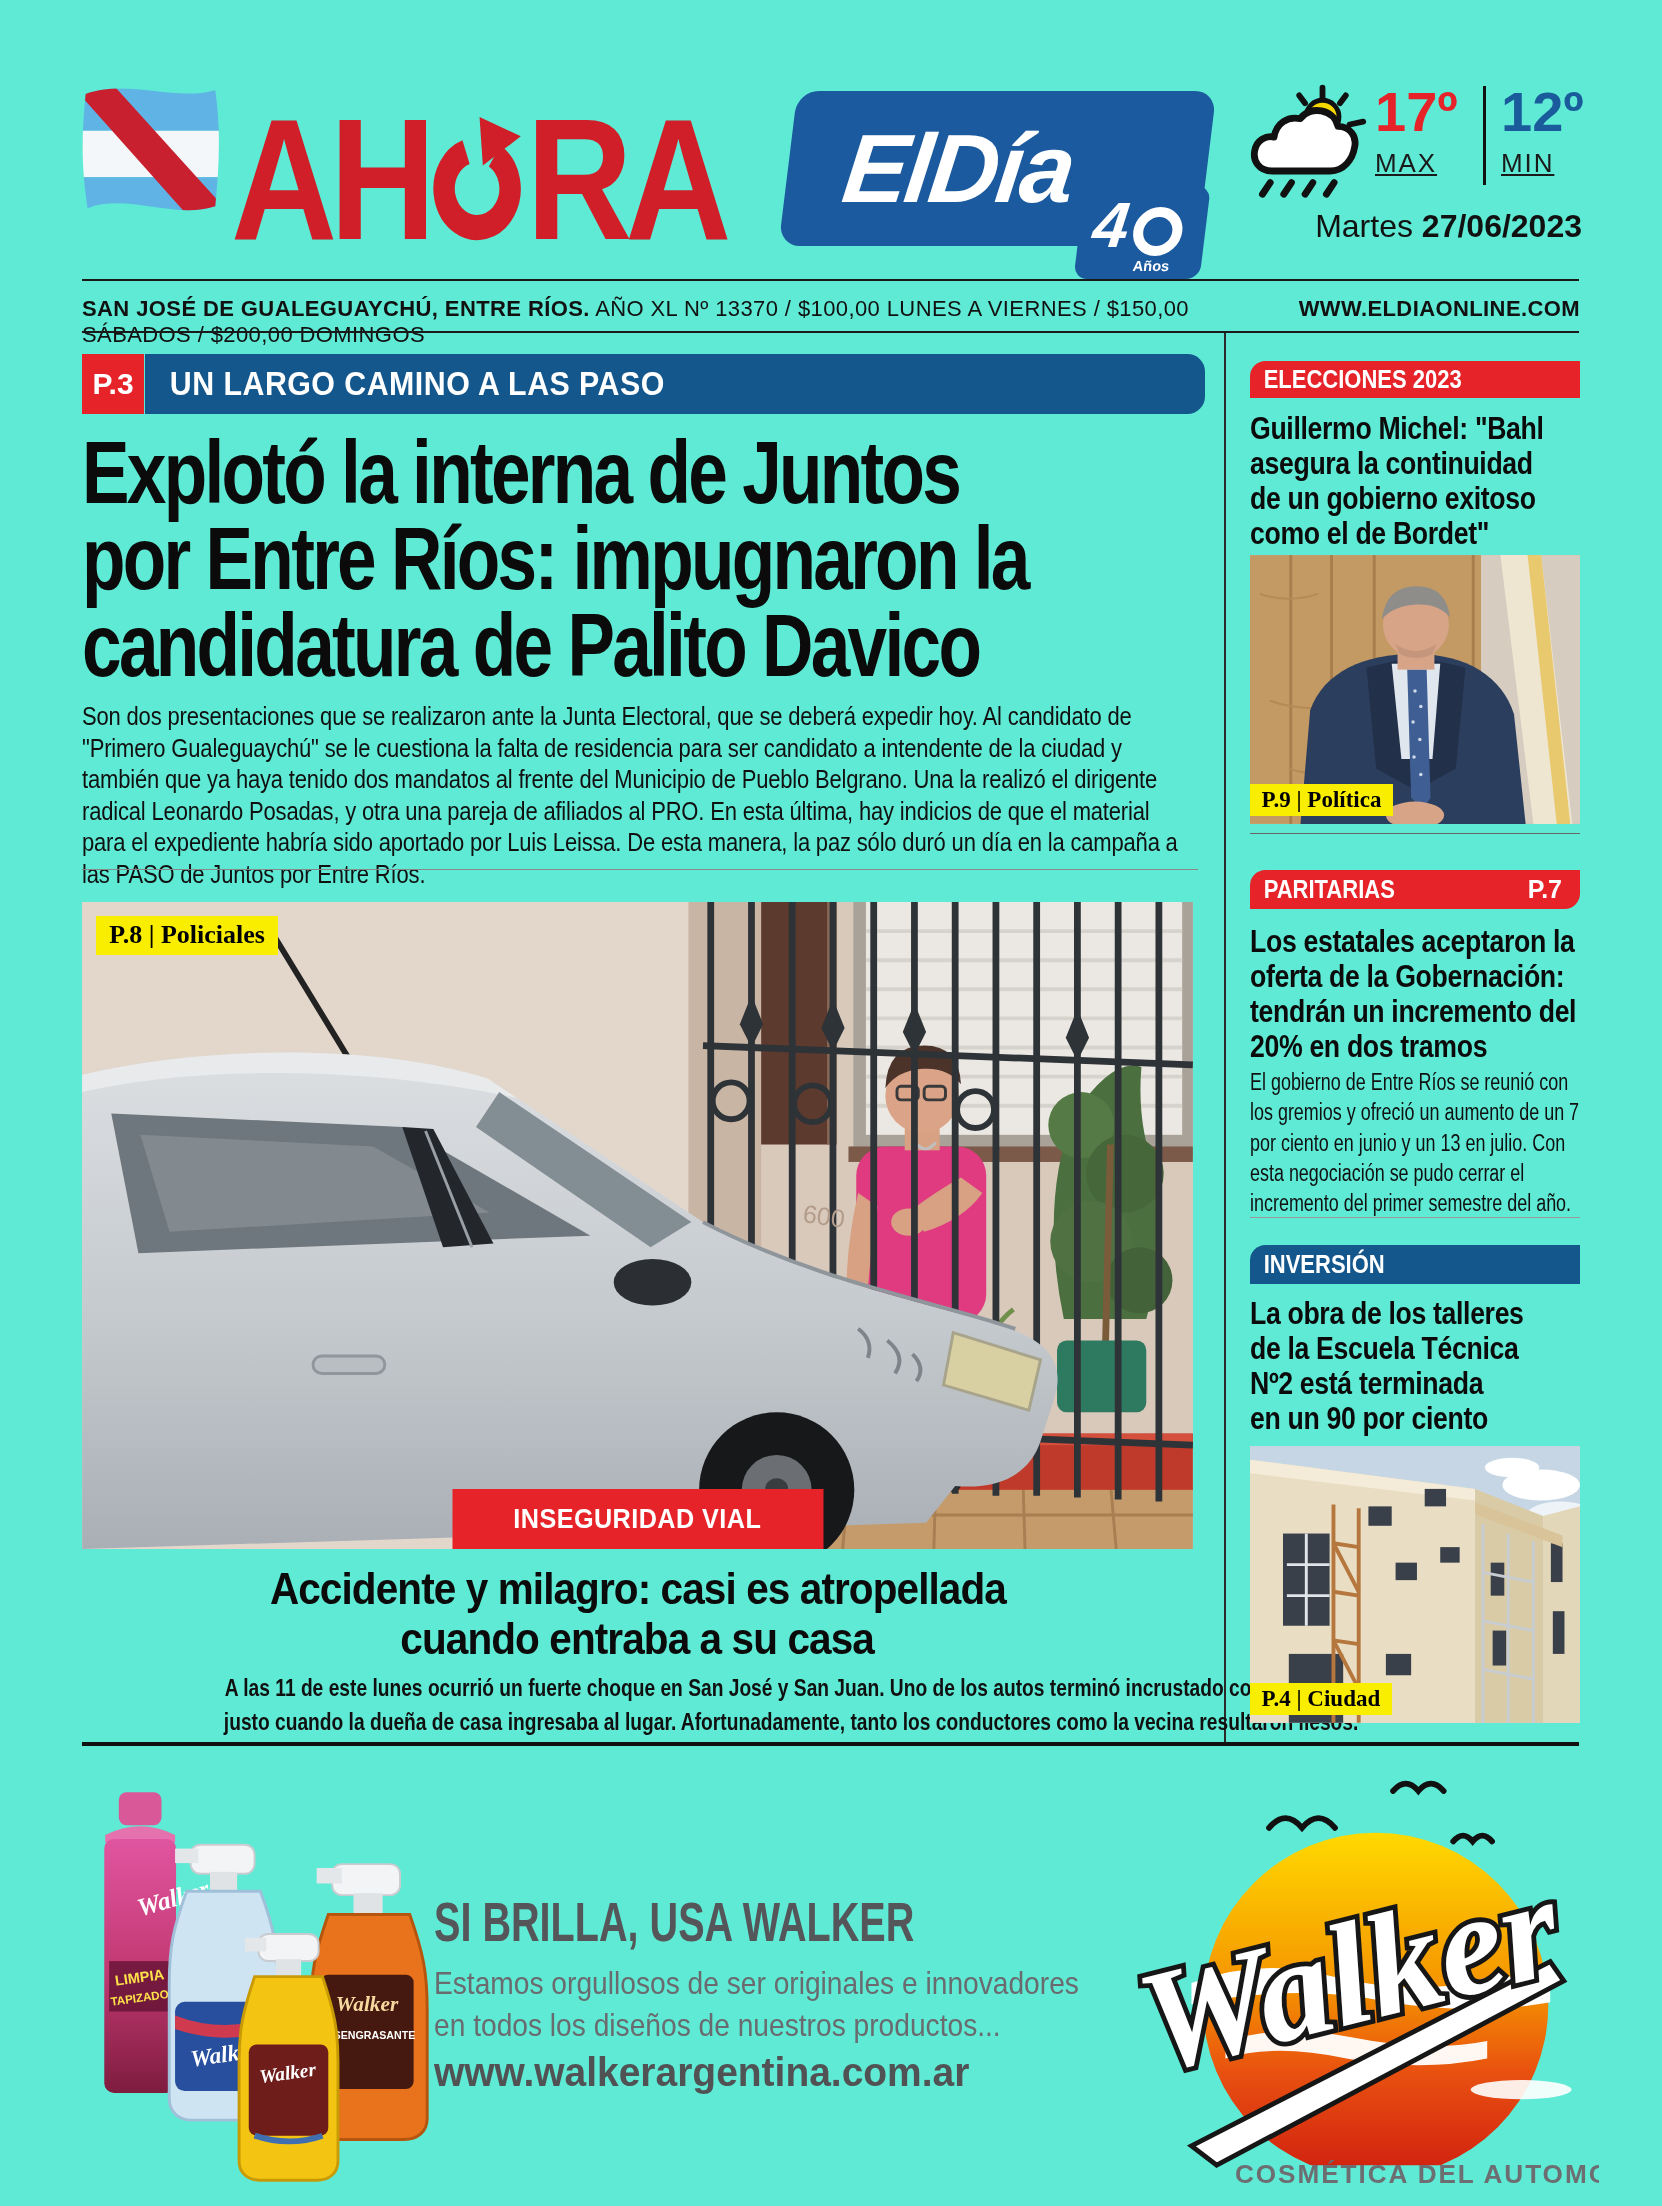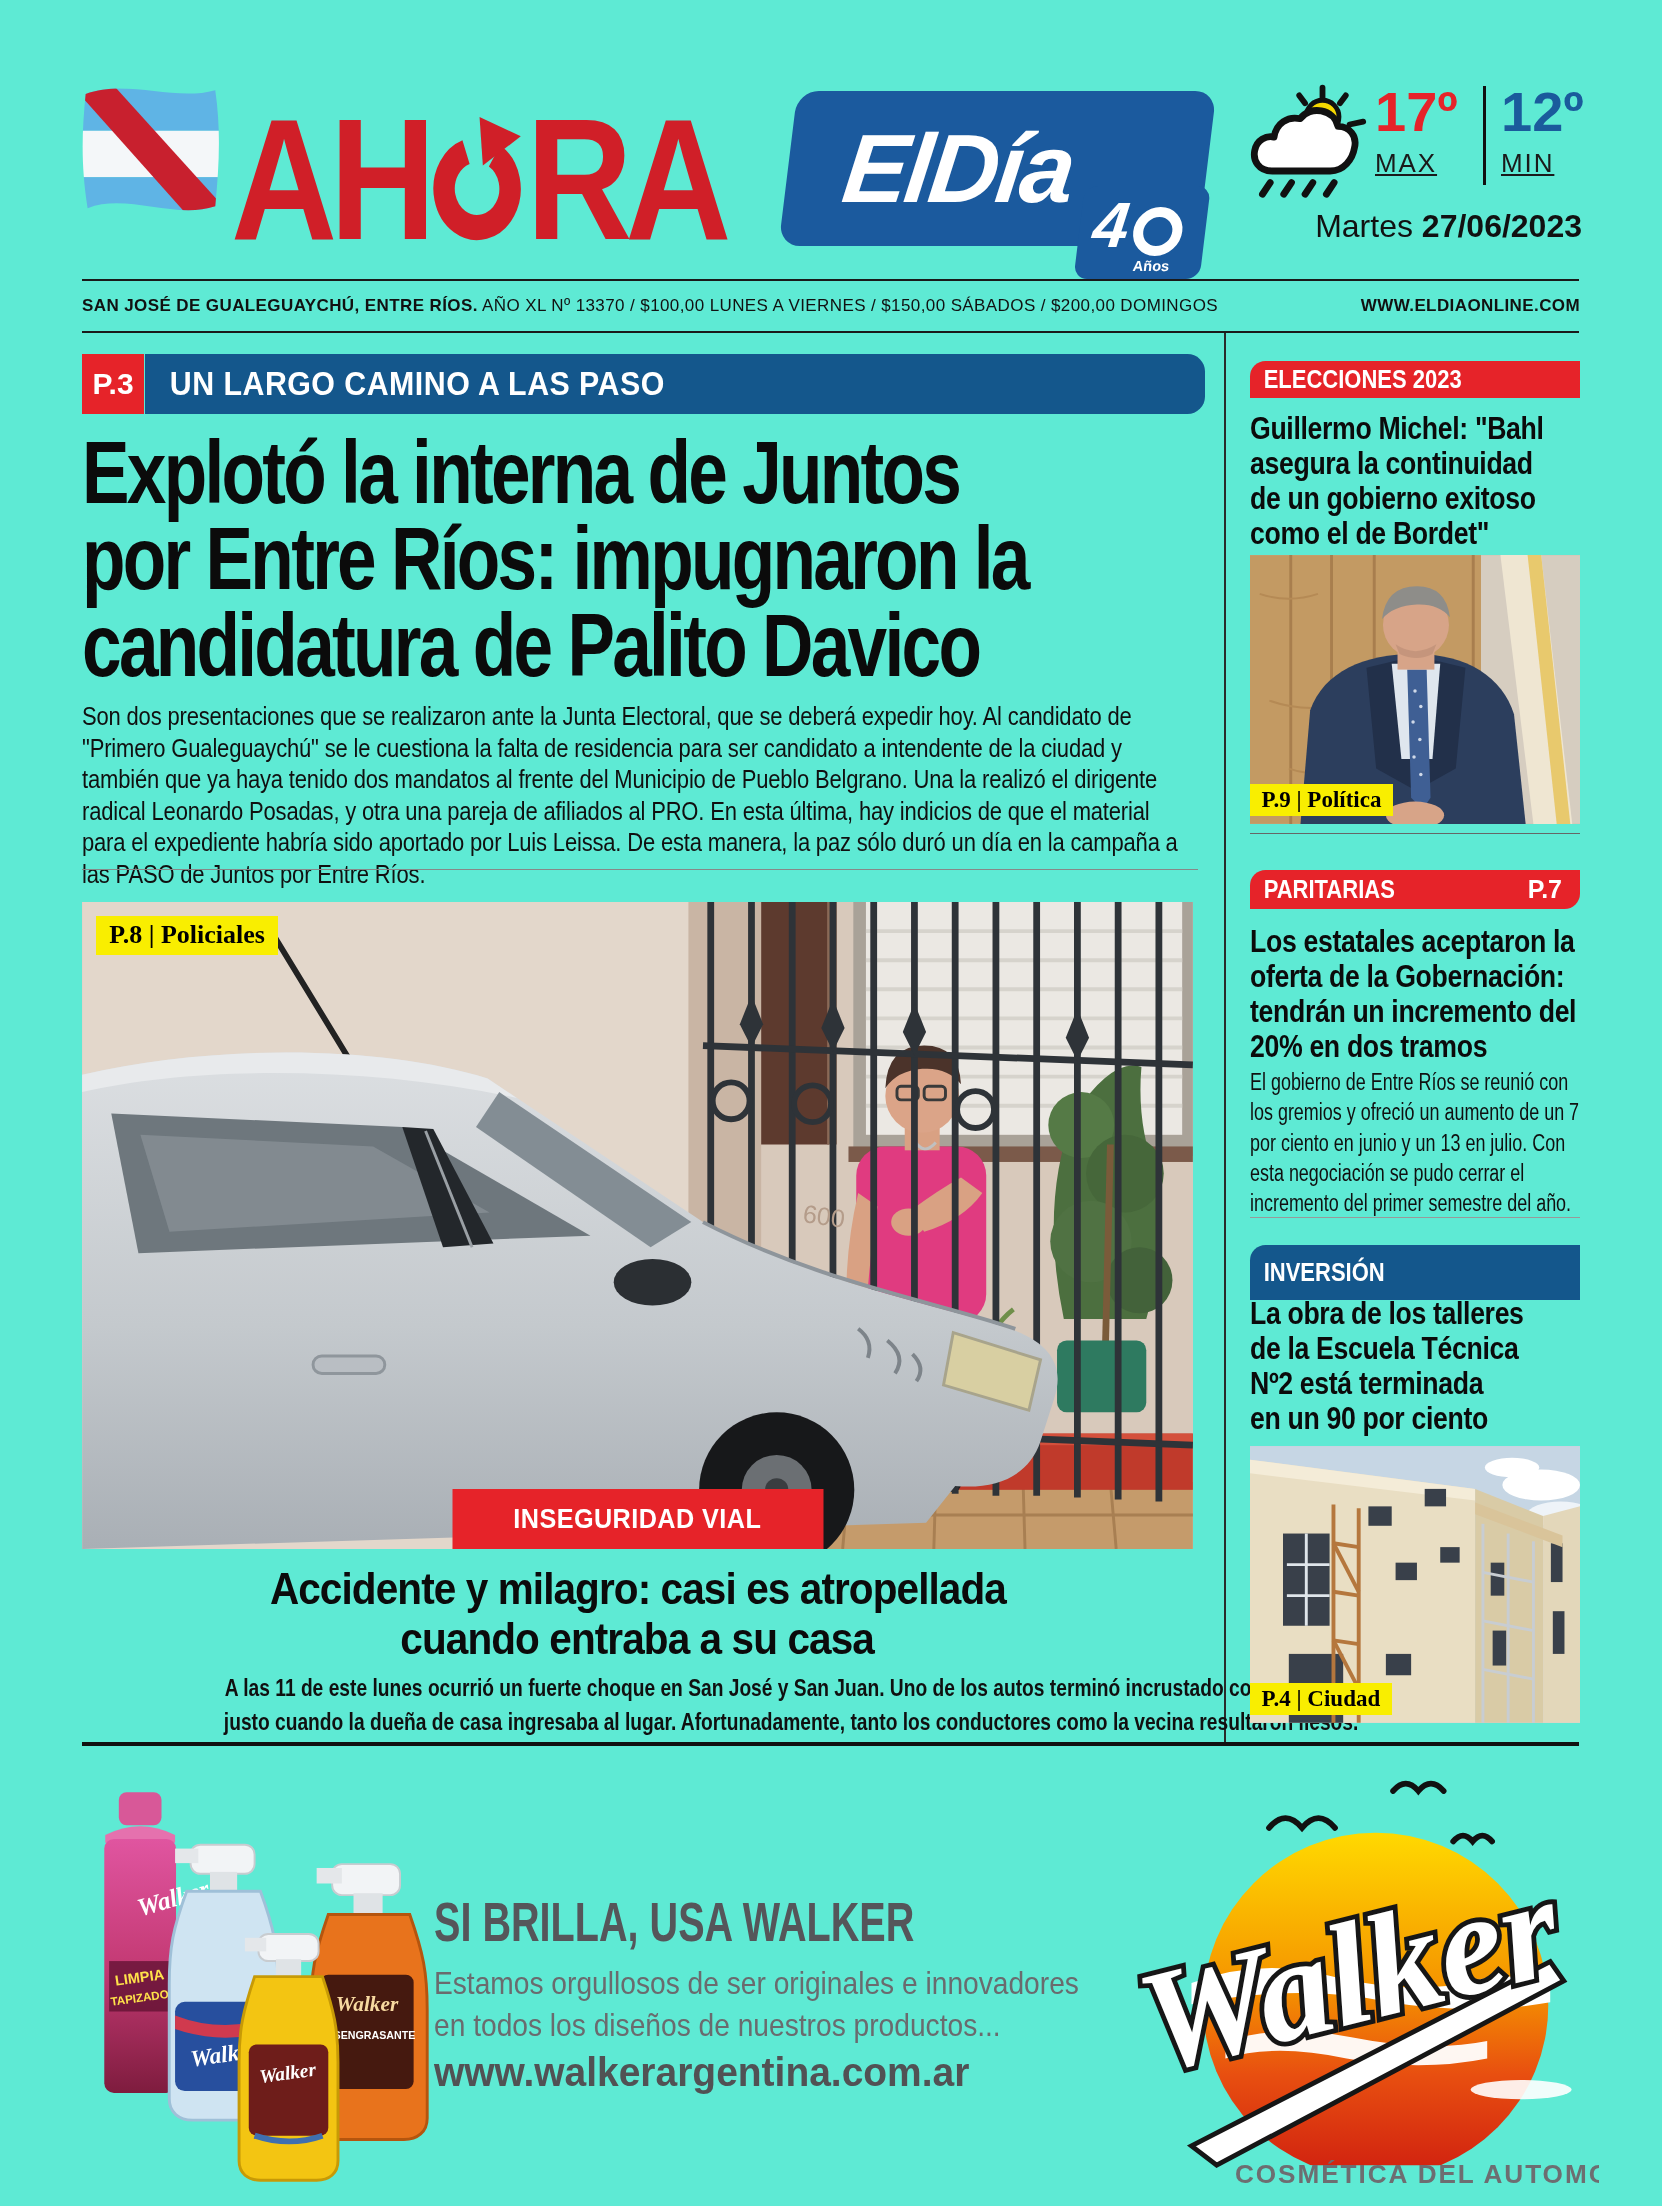--- a/index.html
+++ b/index.html
@@ -12,21 +12,21 @@
   .ahora{font-weight:900;color:#d01f28;font-size:173px;line-height:1;letter-spacing:-8.7px;}
   .eldia-box{background:#1b5a9e;border-radius:21.3px;transform:skewX(-7deg);width:419px;height:155px;}
   .eldia-txt{font-style:italic;font-weight:900;color:#fff;font-size:97px;letter-spacing:-2.9px;line-height:155px;padding-left:56px;display:block;}
   .anniv{position:absolute;right:-5.8px;bottom:-33px;width:126px;height:93px;background:#1b5a9e;border-radius:13.6px;}
   .anniv .four{font-size:64px;font-weight:900;font-style:italic;color:#fff;position:absolute;left:13.6px;top:1.9px;}
   .anniv .ring{position:absolute;left:54px;top:21.3px;width:29px;height:29px;border:10.7px solid #fff;border-radius:50%;}
   .anniv .anos{position:absolute;left:58px;top:72px;font-size:14.6px;color:#fff;font-weight:700;}
   .temp{font-size:56px;font-weight:900;line-height:1;}
   .templabel{font-size:26px;font-weight:500;letter-spacing:1.9px;color:#1a1a1a;margin-top:7.8px;text-decoration:underline;}
   .rule{background:#1a1a1a;}
-  .edition{font-size:17px;letter-spacing:0.4px;font-weight:500;}
+  .edition{font-size:22px;letter-spacing:0.4px;font-weight:500;}
   .edition b{font-weight:800;}
   
   .kick-red{background:#e62329;color:#fff;font-weight:800;}
   .kick-blue{background:#14578c;color:#fff;font-weight:800;}
   .tag-yellow{background:#f9ee00;color:#000;font-family:"Liberation Serif",serif;font-weight:700;}
   
   .h-main{font-weight:900;font-size:89px;line-height:.97;letter-spacing:-3.4px;color:#0b0b0b;}
   .h-side{font-weight:900;font-size:31px;line-height:1.13;letter-spacing:-0.4px;color:#0b0b0b;}
   .lede{font-size:25px;line-height:1.26;font-weight:500;letter-spacing:-0.2px;color:#101010;}
   .sidebody{font-size:23px;line-height:1.32;font-weight:500;color:#101010;}
@@ -338,21 +338,21 @@
     <div><span class="h-side cx" style="transform:scaleX(.86);">Los estatales aceptaron la</span></div>
     <div><span class="h-side cx" style="transform:scaleX(.86);">oferta de la Gobernación:</span></div>
     <div><span class="h-side cx" style="transform:scaleX(.86);">tendrán un incremento del</span></div>
     <div><span class="h-side cx" style="transform:scaleX(.86);">20% en dos tramos</span></div>
   </div>
   <div class="abs" style="left:1250px;top:1067px;width:429px;">
     <p class="sidebody cx" style="transform:scaleX(.78);transform-origin:0 0;white-space:normal;width:429px;margin:0;">El gobierno de Entre Ríos se reunió con los gremios y ofreció un aumento de un 7 por ciento en junio y un 13 en julio. Con esta negociación se pudo cerrar el incremento del primer semestre del año.</p>
   </div>
   <div class="abs" style="left:1250px;top:1217px;width:330px;height:1px;background:#999;"></div>
 
-  <div class="abs kick-blue" style="left:1250px;top:1245px;width:330px;height:55px;border-radius:15.5px 0 0 0;display:flex;align-items:center;text-align:center;">
+  <div class="abs kick-blue" style="left:1250px;top:1245px;width:330px;height:39px;border-radius:15.5px 0 0 0;display:flex;align-items:center;text-align:center;">
     <span class="cx" style="transform:scaleX(.88);font-size:25px;padding-left:15.5px;">INVERSIÓN</span>
   </div>
   <div class="abs" style="left:1250px;top:1296px;width:335px;">
     <div><span class="h-side cx" style="transform:scaleX(.86);">La obra de los talleres</span></div>
     <div><span class="h-side cx" style="transform:scaleX(.86);">de la Escuela Técnica</span></div>
     <div><span class="h-side cx" style="transform:scaleX(.86);">Nº2 está terminada</span></div>
     <div><span class="h-side cx" style="transform:scaleX(.86);">en un 90 por ciento</span></div>
   </div>
   <div class="abs photo" style="left:1250px;top:1446px;width:330px;height:277px;">
     <svg width="330" height="277" viewBox="0 0 340 285">

